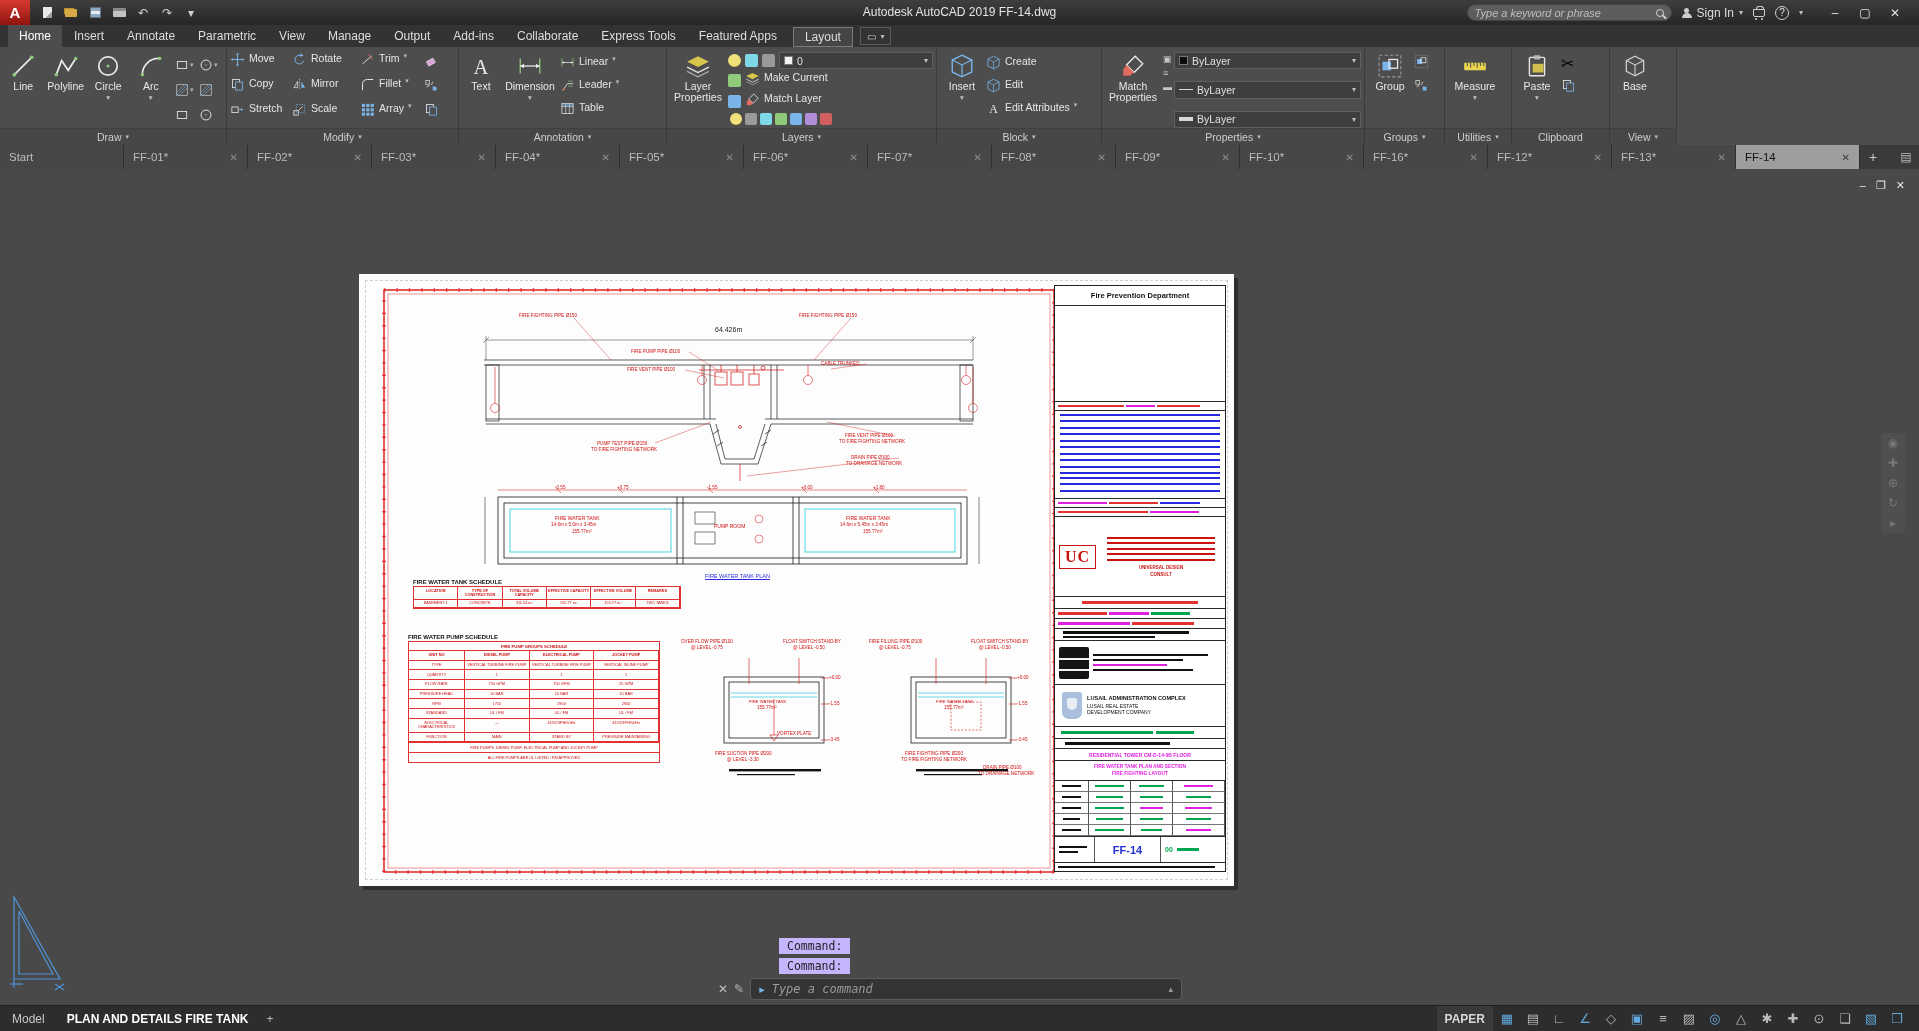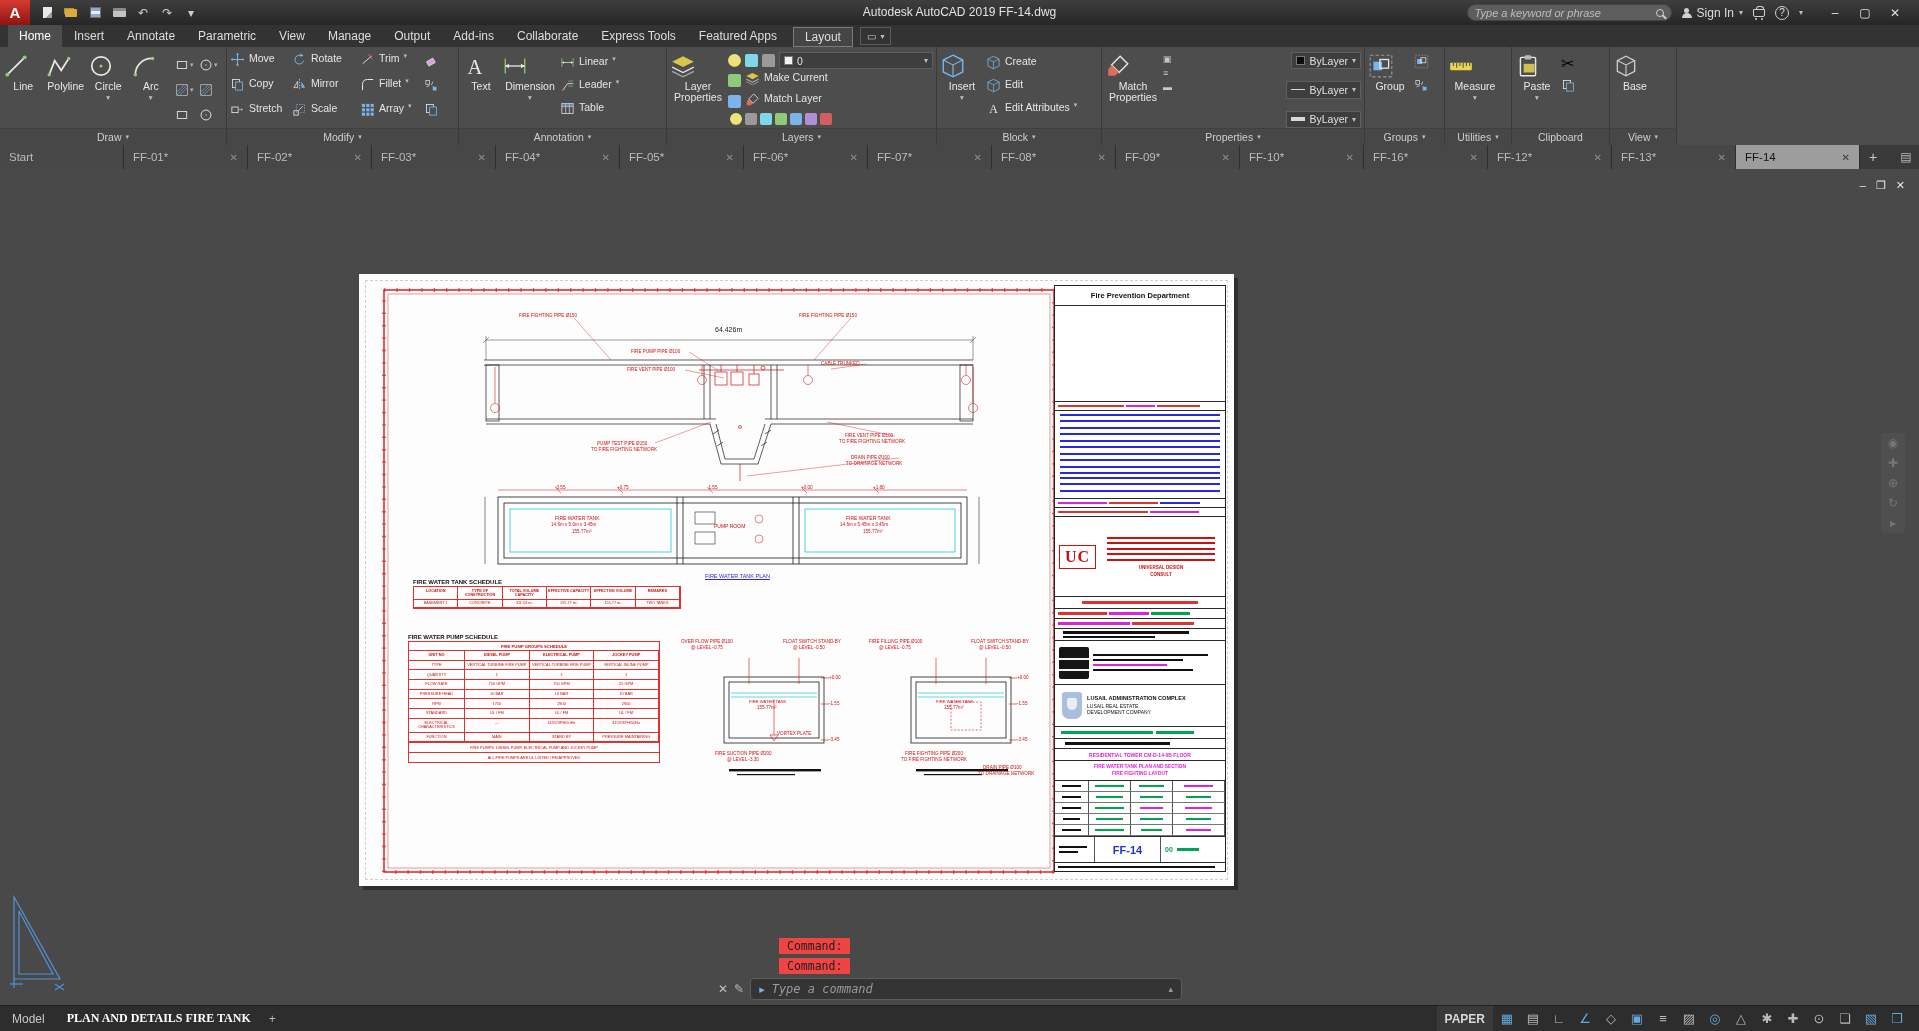--- a/index.html
+++ b/index.html
@@ -56,21 +56,21 @@
                 border:1px solid #5a5a5a; height:18px; margin-bottom:2px; color:#cfcfcf; }
   .ribbon-min .box { font-size:10px; }
 
   
   .ribbon { height:98px; background:#4d4d4d; display:flex; flex:none; }
   .panel { display:flex; flex-direction:column; border-right:1px solid #3a3a3a; flex:none; }
   .pbody { flex:1; display:flex; padding:2px 3px 0 3px; gap:2px; }
   .plabel { height:17px; font-size:10.5px; color:#cfcfcf; display:flex; align-items:center;
             justify-content:center; gap:4px; background:#474747; border-top:1px solid #404040; }
   .plabel .dd { font-size:7px; font-style:normal; }
-  .bigbtn { width:44px; display:flex; flex-direction:column; padding-top:4px; gap:2px;
+  .bigbtn { width:44px; display:flex; flex-direction:column; align-items:center; padding-top:4px; gap:2px;
             color:#e8e8e8; font-size:10.5px; text-align:center; line-height:1.08; border-radius:2px; }
   .bigbtn.w56 { width:56px; }
   .bi { width:26px; height:26px; flex:none; }
   .bigbtn.hasdd::after { content:"▾"; font-size:7.5px; color:#c0c0c0; }
   .smbtn { display:flex; align-items:flex-start; gap:4px; font-size:10.5px; color:#e6e6e6; white-space:nowrap;
            height:19px; }
   .smbtn .si { width:15px; height:15px; flex:none; }
   .smbtn.hasdd::after { content:"▾"; font-size:7px; color:#b8b8b8; }
   .minigrid { display:grid; grid-template-columns:24px 24px; grid-auto-rows:25px; align-content:start;
               padding-top:3px; margin-left:2px; }
@@ -93,21 +93,21 @@
   .combo .cv { flex:1; }
   .combo .dd { margin-left:auto; }
   .sw-w { width:9px; height:9px; background:#f2f2f2; border:1px solid #777; flex:none; }
   .sw-k { width:9px; height:9px; background:#0c0c0c; border:1px solid #777; flex:none; }
   .sw-line { width:14px; height:0; border-top:1.5px solid #d8d8d8; flex:none; }
   .sw-lw { width:14px; height:4px; background:#d8d8d8; flex:none; }
   .tinyrow { display:flex; gap:3px; padding-left:2px; }
   .tinyrow .ti { width:12px; height:12px; }
   .ti.grn { background:#8fc97a; } .ti.blu { background:#7ab4e8; } .ti.red { background:#d06060; }
   .ti.gry { background:#9a9a9a; } .ti.pur { background:#b08fd8; }
-  .propcol { flex:1; display:flex; flex-direction:column; gap:12px; padding-top:3px;align-items:flex-end; }
+  .propcol { flex:1; display:flex; flex-direction:column; gap:12px; padding-top:3px; }
   .prop-ico-col { display:flex; flex-direction:column; gap:4px; padding-top:5px; color:#c8c8c8; font-size:9px; }
 
   
   .filetabs { height:24px; background:#3a3a3a; display:flex; align-items:stretch; flex:none; }
   .ftab { width:124px; display:flex; align-items:center; justify-content:space-between; padding:0 9px;
           background:#474747; border-right:1px solid #2e2e2e; color:#bcbcbc; font-size:11.5px; }
   .ftab.active { background:#9d9d9d; color:#151515; }
   .closex { color:#8f8f8f; font-size:10px; }
   .ftab.active .closex { color:#3a3a3a; }
   .addtab { width:26px; display:flex; align-items:center; justify-content:center; color:#c8c8c8; font-size:14px; }
@@ -195,21 +195,21 @@
   .sn-no { border-right:1px solid #555; display:flex; align-items:center; justify-content:center;
            font-size:11px; font-weight:bold; color:#2230d0; }
   .sn-r { display:flex; align-items:center; gap:4px; padding:0 4px; }
   .sn-r .rev { font-size:7px; font-weight:bold; color:#00a550; }
   .tbk-bottom { height:8px; display:flex; align-items:center; padding:0 3px; border-bottom:none !important; }
 
   
   .cmd-history { position:absolute; left:779px; top:733px; background:#8a8a8a; color:#1f1f1f;
                  font-family:"DejaVu Sans Mono",monospace; font-size:11.5px; line-height:16px;
                  padding:2px 8px; z-index:10; }
-  .cmd-prompt { position:absolute; left:779px; background:#ef4444; color:#1f1f1f;
+  .cmd-prompt { position:absolute; left:779px; background:#c4b5fd; color:#1f1f1f;
                 font-family:"DejaVu Sans Mono",monospace; font-size:11.5px; padding:1px 8px; z-index:10; }
   .p1 { top:769px; } .p2 { top:789px; }
   .cmd-bar { position:absolute; left:718px; top:809px; display:flex; align-items:center; gap:6px; z-index:10; }
   .cmd-x { color:#c0c0c0; font-size:12px; }
   .cmd-tool { color:#b8b8b8; font-size:12px; }
   .cmd-input { width:432px; height:22px; background:#343434; border:1px solid #5c5c5c; border-radius:4px;
                display:flex; align-items:center; gap:7px; padding:0 8px; }
   .cmd-ico { color:#7ab4e8; font-size:11px; }
   .cmd-ph { flex:1; font-family:"DejaVu Sans Mono",monospace; font-style:italic; font-size:12px; color:#9a9a9a; }
   .cmd-up { color:#9a9a9a; font-size:9px; }
@@ -217,21 +217,21 @@
   .watermark { position:absolute; left:1596px; top:768px; color:rgba(255,255,255,.38); z-index:5; }
   .watermark .w1 { font-size:24px; }
   .watermark .w2 { font-size:14px; margin-top:4px; }
 
   .ucsicon { position:absolute; left:8px; top:724px; z-index:5; }
 
   
   .statusbar { height:26px; background:#2d2d2d; border-top:1px solid #202020; display:flex;
                align-items:center; flex:none; color:#c8c8c8; font-size:12px; z-index:30; }
   .sb-model { padding:0 12px; }
-  .sb-layout { padding:0 10px; color:#ffffff; font-weight:bold;font-family:Liberation Serif, serif; }
+  .sb-layout { padding:0 10px; color:#ffffff; font-weight:bold; }
   .sb-add { padding:0 8px; color:#b8b8b8; }
   .sb-right { margin-left:auto; display:flex; align-items:center; gap:2px; padding-right:10px; }
   .sb-paper { font-weight:bold; color:#d8d8d8; padding:0 8px; background:#3a3a3a; height:26px;
               display:flex; align-items:center; }
   .sbico { width:24px; height:24px; display:flex; align-items:center; justify-content:center;
            font-size:13px; color:#b9b9b9; }
   .sbico.active { color:#62aadd; }
 </style>
 </head>
 <body>

